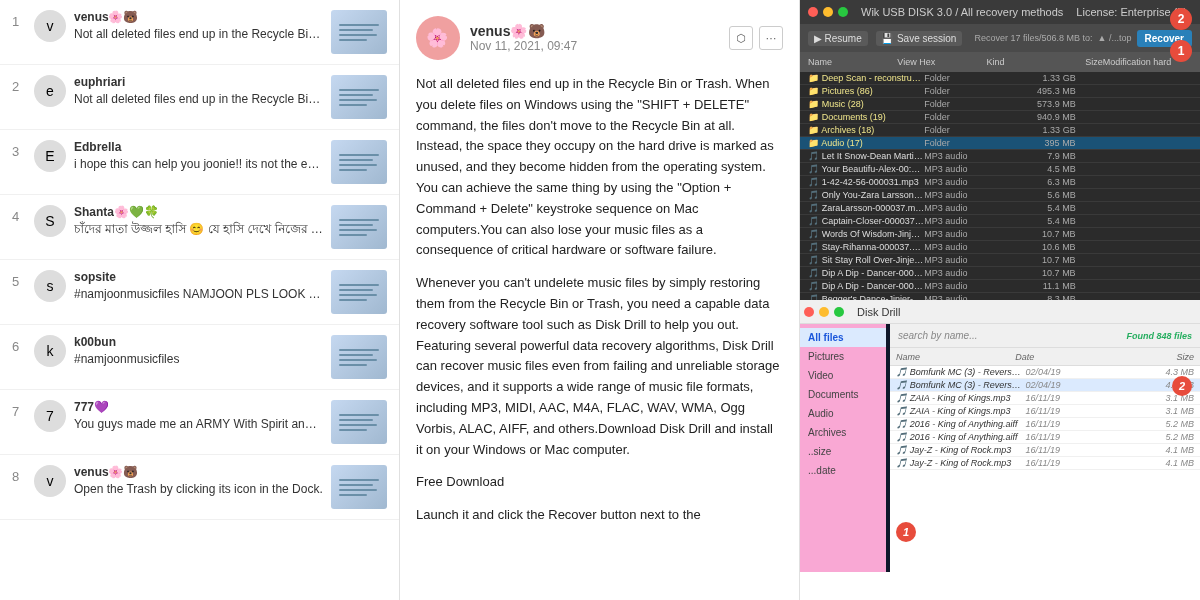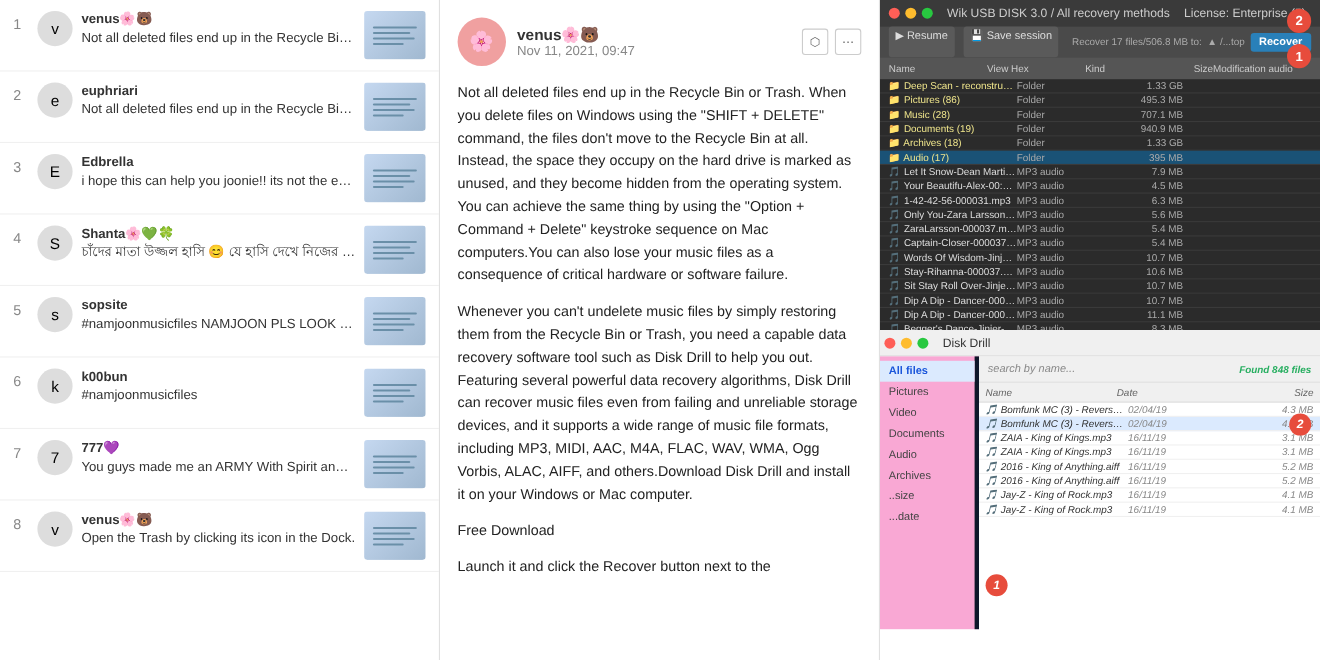--- a/index.html
+++ b/index.html
@@ -208,20 +208,21 @@
     .dd-dot.green { background: #28c840; }
     .dd-title-text {
       font-size: 11px;
       color: #ccc;
       margin-left: 8px;
     }
     .dd-toolbar {
       background: #4a4a4a;
       height: 28px;
       display: flex;
+      align-items: center;
       padding: 0 8px;
       gap: 8px;
     }
     .dd-toolbar-btn {
       font-size: 10px;
       color: #ddd;
       background: #5a5a5a;
       padding: 2px 6px;
       border-radius: 3px;
       cursor: pointer;
@@ -661,40 +662,40 @@
         <span class="dd-info-text">Recover 17 files/506.8 MB to:</span>
         <span class="dd-info-text">▲ /...top</span>
         <div class="dd-recover-btn">Recover</div>
       </div>
     </div>
     <div class="dd-columns">
       <span class="dd-col">Name</span>
       <span class="dd-col">View Hex</span>
       <span class="dd-col kind">Kind</span>
       <span class="dd-col size">Size</span>
-      <span class="dd-col modified">Modification audio</span>
+      <span class="dd-col modified">Modification hard</span>
     </div>
     <div class="dd-file-list">
 
     <div class="dd-file-row folder">
     <span class="dd-file-name">📁 Deep Scan - reconstructed (278)</span>
     <span class="dd-file-kind">Folder</span>
     <span class="dd-file-size">1.33 GB</span>
     <span class="dd-file-modified"></span>
   </div>
         <div class="dd-file-row folder">
     <span class="dd-file-name">📁 Pictures (86)</span>
     <span class="dd-file-kind">Folder</span>
     <span class="dd-file-size">495.3 MB</span>
     <span class="dd-file-modified"></span>
   </div>
         <div class="dd-file-row folder">
     <span class="dd-file-name">📁 Music (28)</span>
     <span class="dd-file-kind">Folder</span>
-    <span class="dd-file-size">707.1 MB</span>
+    <span class="dd-file-size">573.9 MB</span>
     <span class="dd-file-modified"></span>
   </div>
         <div class="dd-file-row folder">
     <span class="dd-file-name">📁 Documents (19)</span>
     <span class="dd-file-kind">Folder</span>
     <span class="dd-file-size">940.9 MB</span>
     <span class="dd-file-modified"></span>
   </div>
         <div class="dd-file-row folder">
     <span class="dd-file-name">📁 Archives (18)</span>

